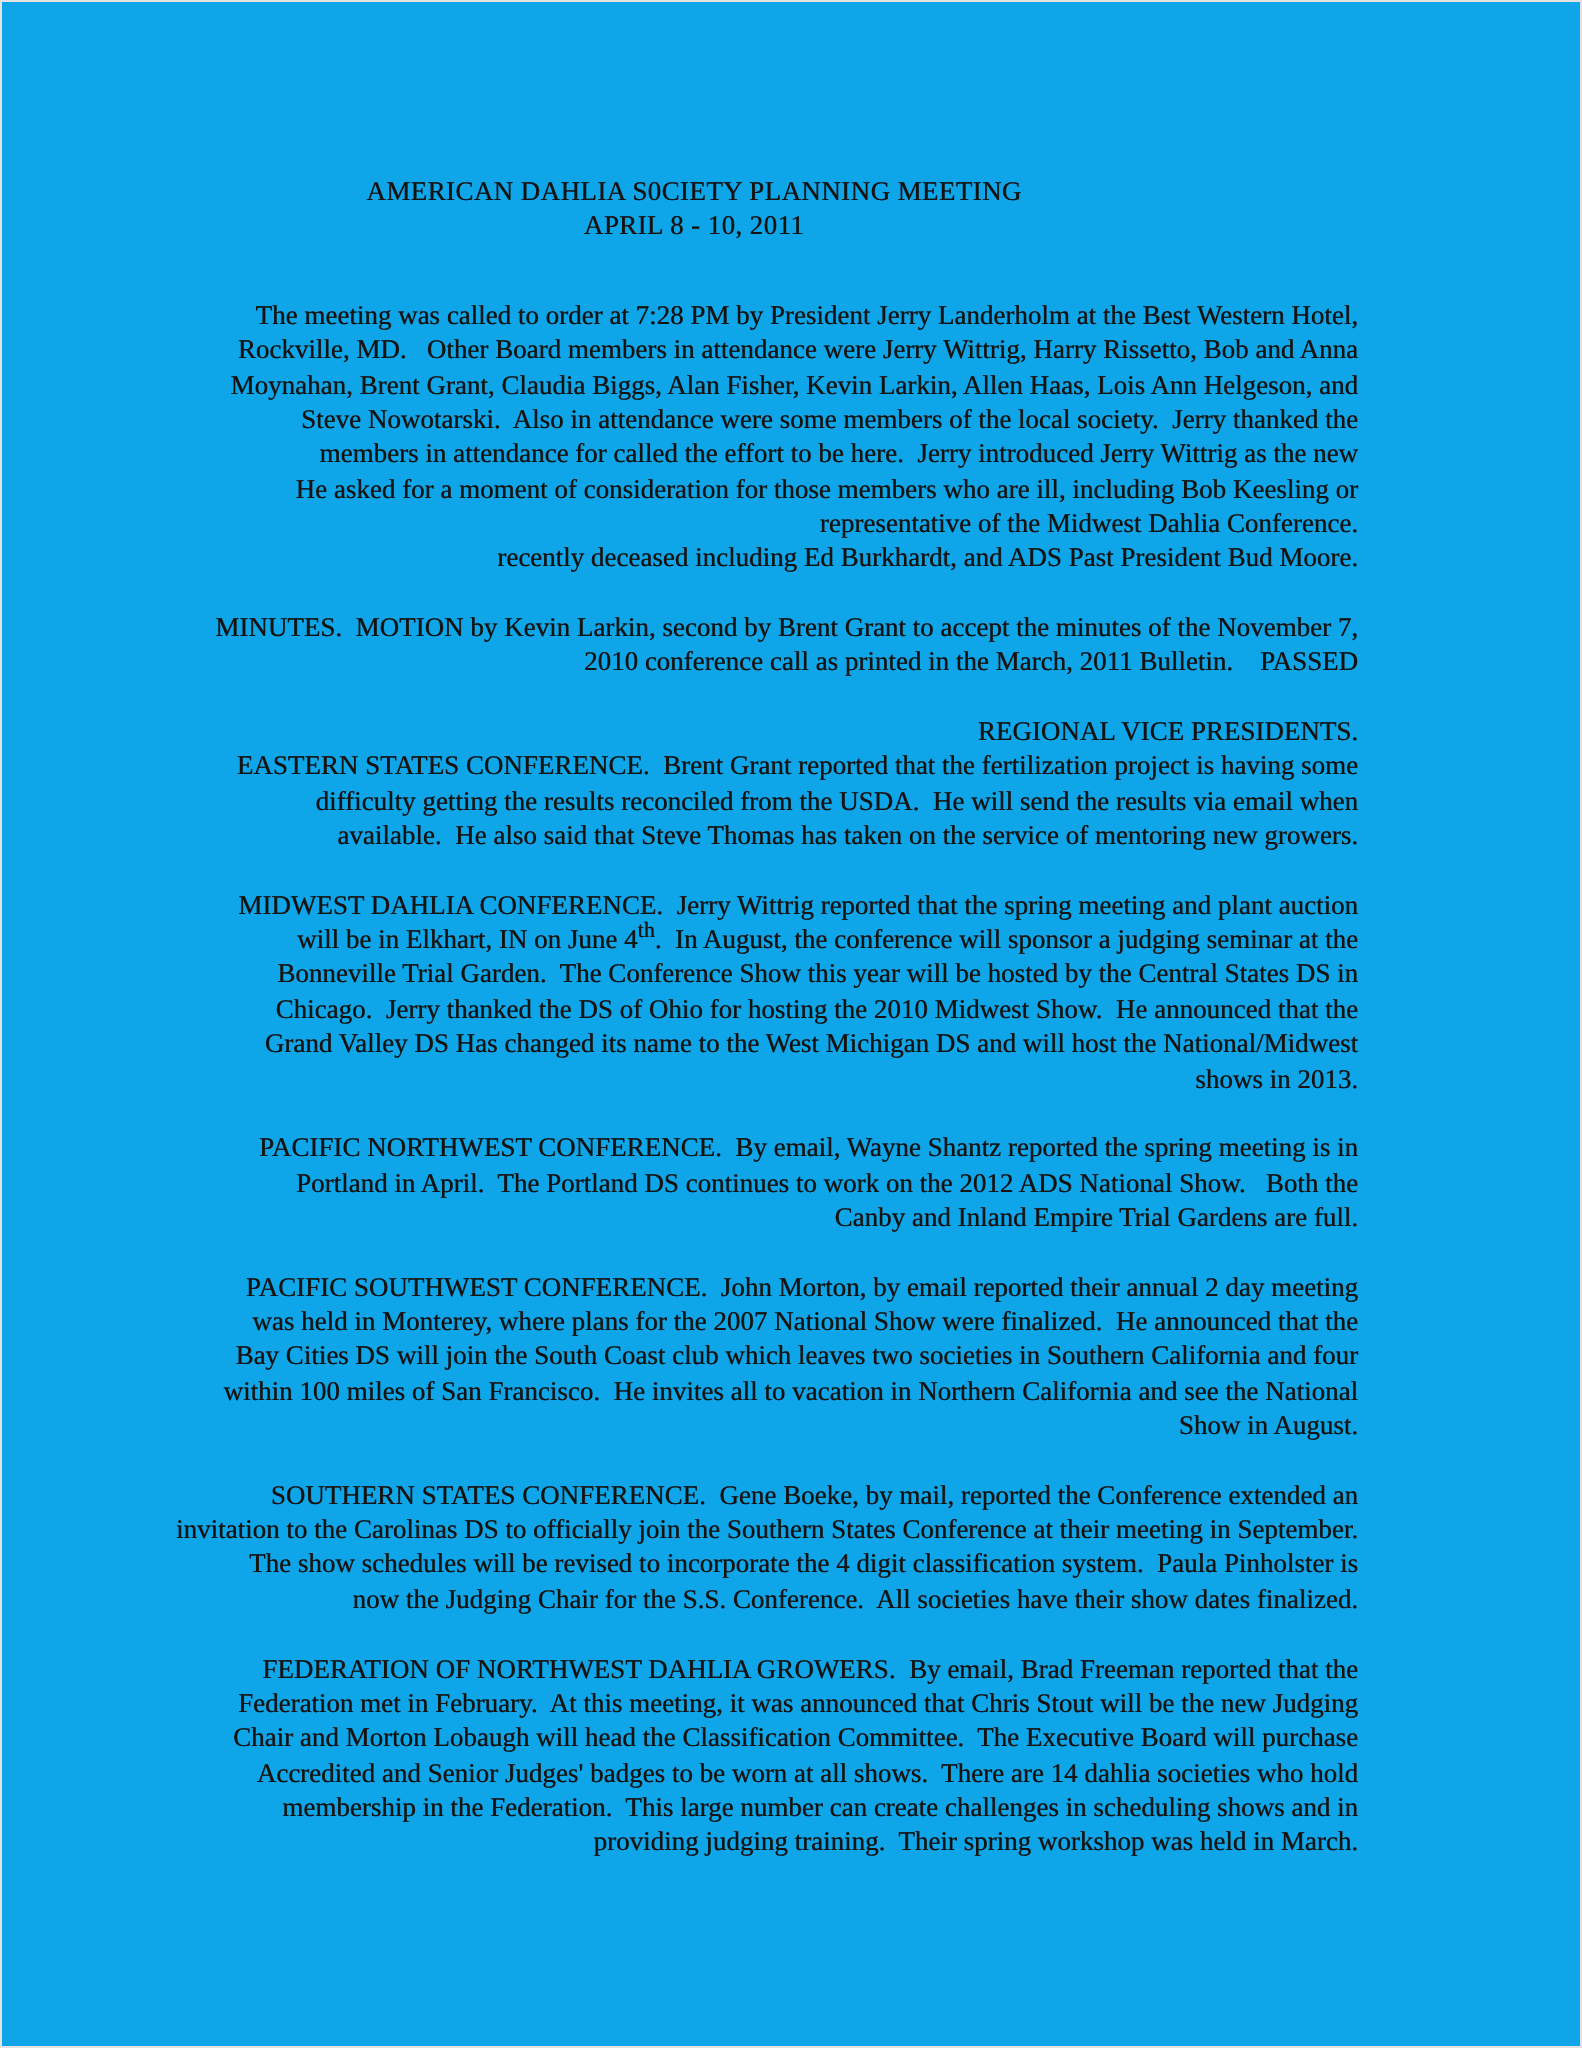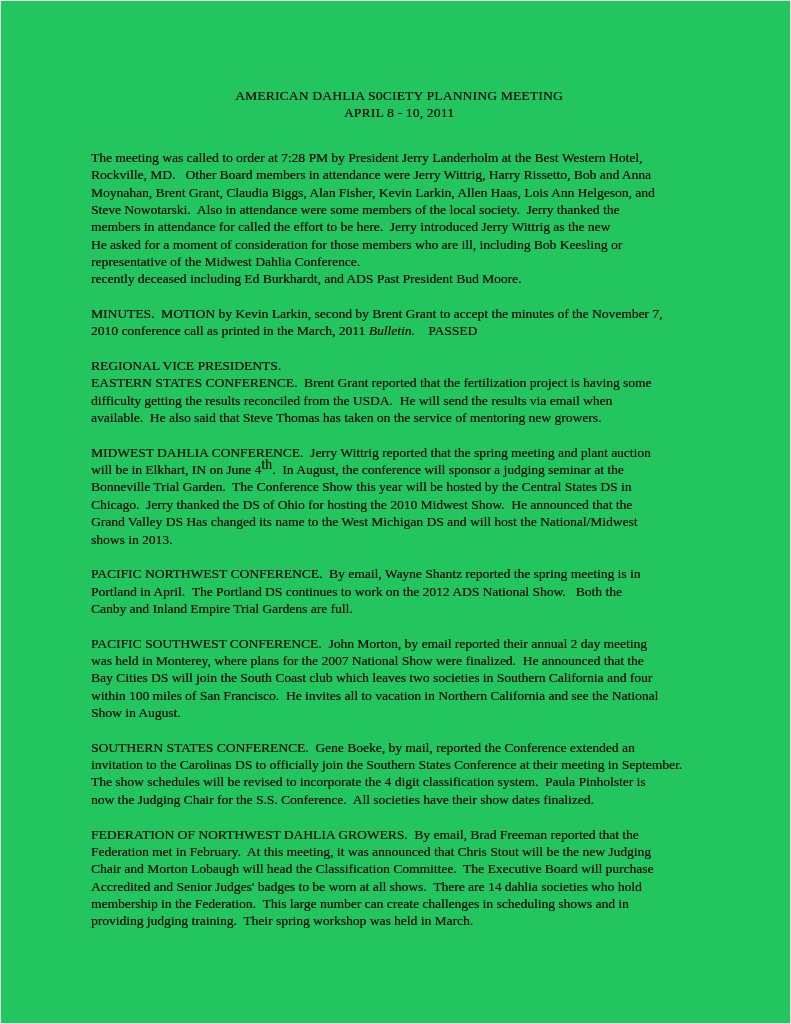--- a/index.html
+++ b/index.html
@@ -5,55 +5,55 @@
   html, body {
     margin: 0;
     padding: 0;
     background: #ffffff;
   }
   .page {
     position: relative;
     width: 791px;
     height: 1024px;
     box-sizing: border-box;
-    background: #22c55e;
+    background: #0ea5e9;
     border: 1px solid #e3e3e1;
-    padding: 86px 0 0 90px;
+    padding: 86px 0 0 38px;
     font-family: "Liberation Serif", "DejaVu Serif", serif;
     font-size: 13.5px;
     color: #151210;
     text-shadow: 0.25px 0 0 rgba(20,16,12,0.75);
     overflow: hidden;
   }
   .title-block {
     width: 616px;
     text-align: center;
     line-height: 17.4px;
     margin-bottom: 27px;
   }
   .title-line {
     white-space: pre;
     letter-spacing: 0.2px;
   }
   .doc-body {
     width: 640px;
+    text-align: right;
   }
   .para {
     margin: 0 0 17.4px 0;
   }
   .line {
     white-space: pre;
     line-height: 17.35px;
     min-height: 17.35px;
   }
   .em {
-    font-style: italic;
   }
   sup {
-    font-size: 14px;
+    font-size: 11px;
     line-height: 0;
     vertical-align: super;
   }
 </style>
 </head>
 <body>
 
 <div class="page">
   <div class="title-block">
     <div class="title-line">AMERICAN DAHLIA S0CIETY PLANNING MEETING</div>

